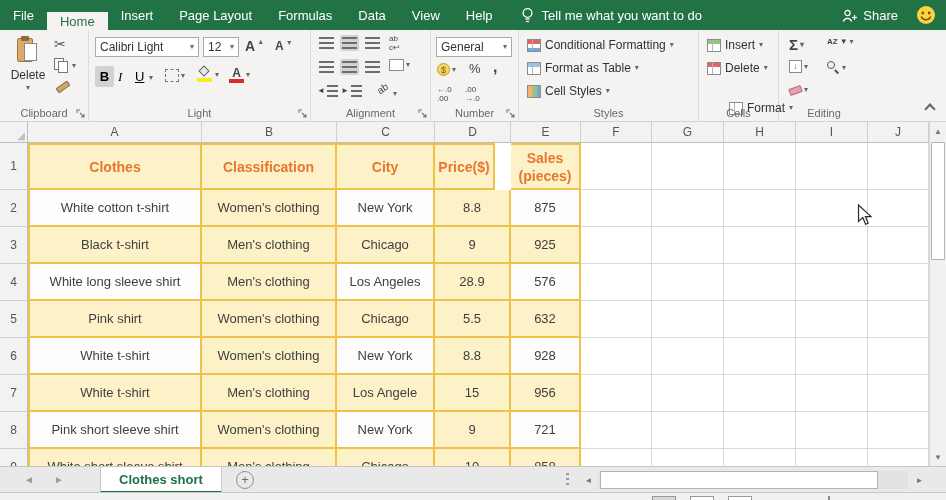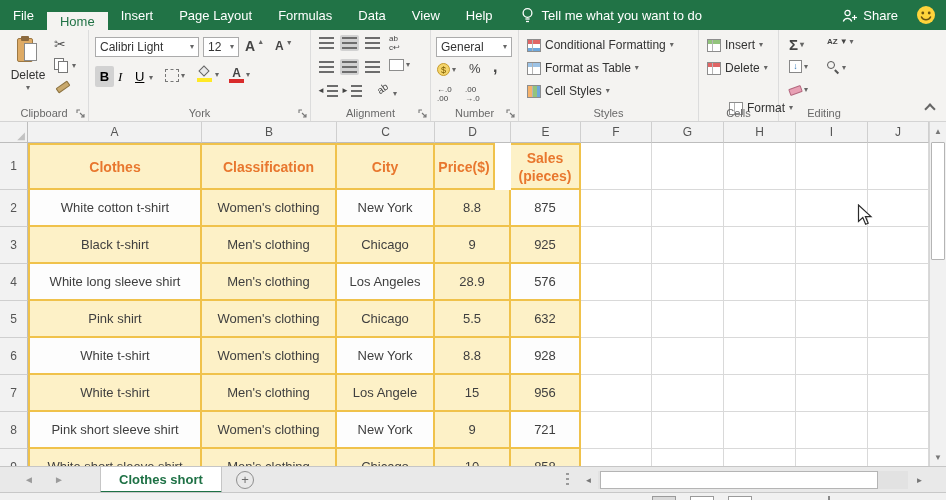--- a/index.html
+++ b/index.html
@@ -200,21 +200,21 @@
         <div class="fill-ic">
             <div class="bkt"></div>
             <div class="bar" style="background:#ffe926;"></div>
           </div>
         <span class="caret">▾</span>
       </div>
       <div class="iconbtn" style="left:140px; top:36px;">
         <div class="a-ic"><span>A</span><div class="bar" style="background:#d92b2b;"></div></div>
         <span class="caret">▾</span>
       </div>
-      <div class="glabel">York</div>
+      <div class="glabel">Light</div>
       <svg class="launcher" width="9" height="9" viewBox="0 0 9 9">
           <path d="M1 4 V1 H4 M4 4 L8 8 M8 5 V8 H5" fill="none" stroke="#777" stroke-width="1.1"></path>
         </svg>
     </div>
 
     <div class="rgroup" style="width:120px;">
       <div class="iconbtn" style="left:8px; top:7px;">
           <div class="ln"></div>
         </div>
       <div class="iconbtn togglemark" style="left:29px; top:5px; padding:2px;">

